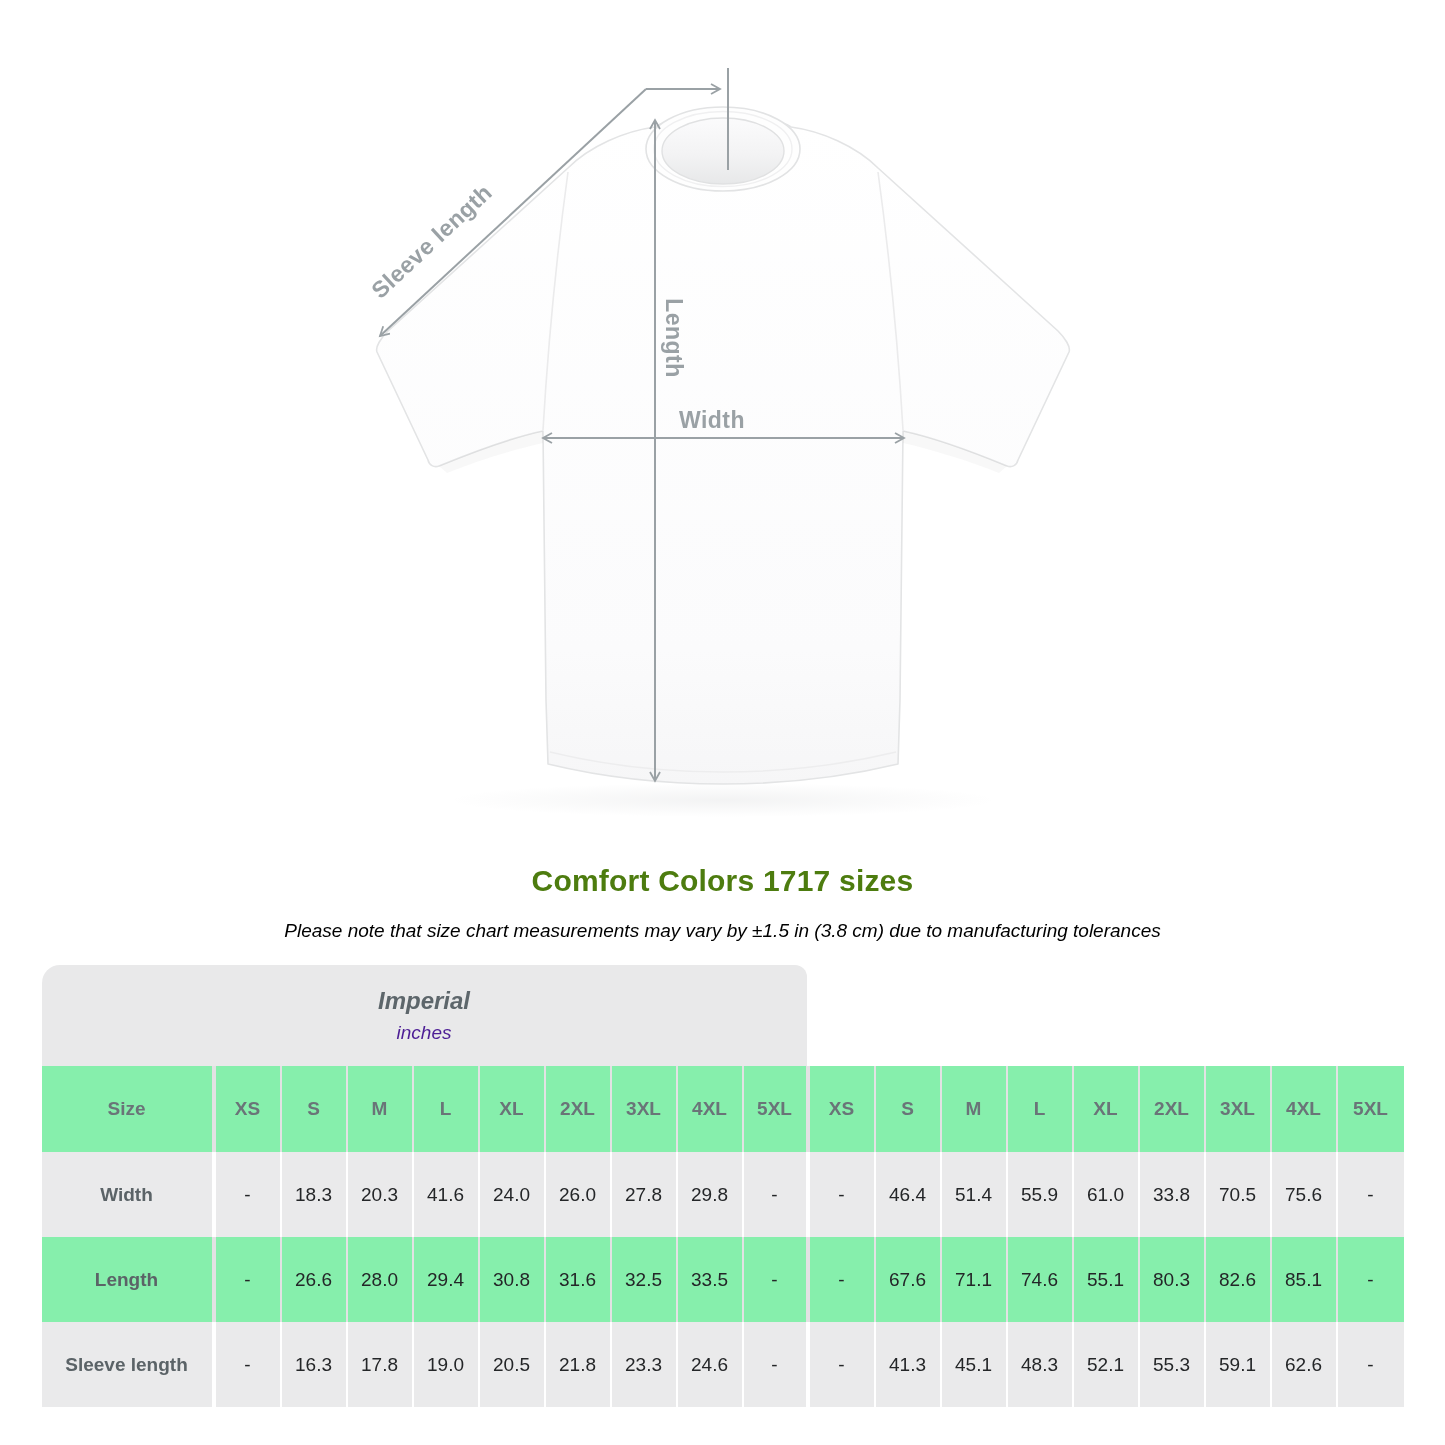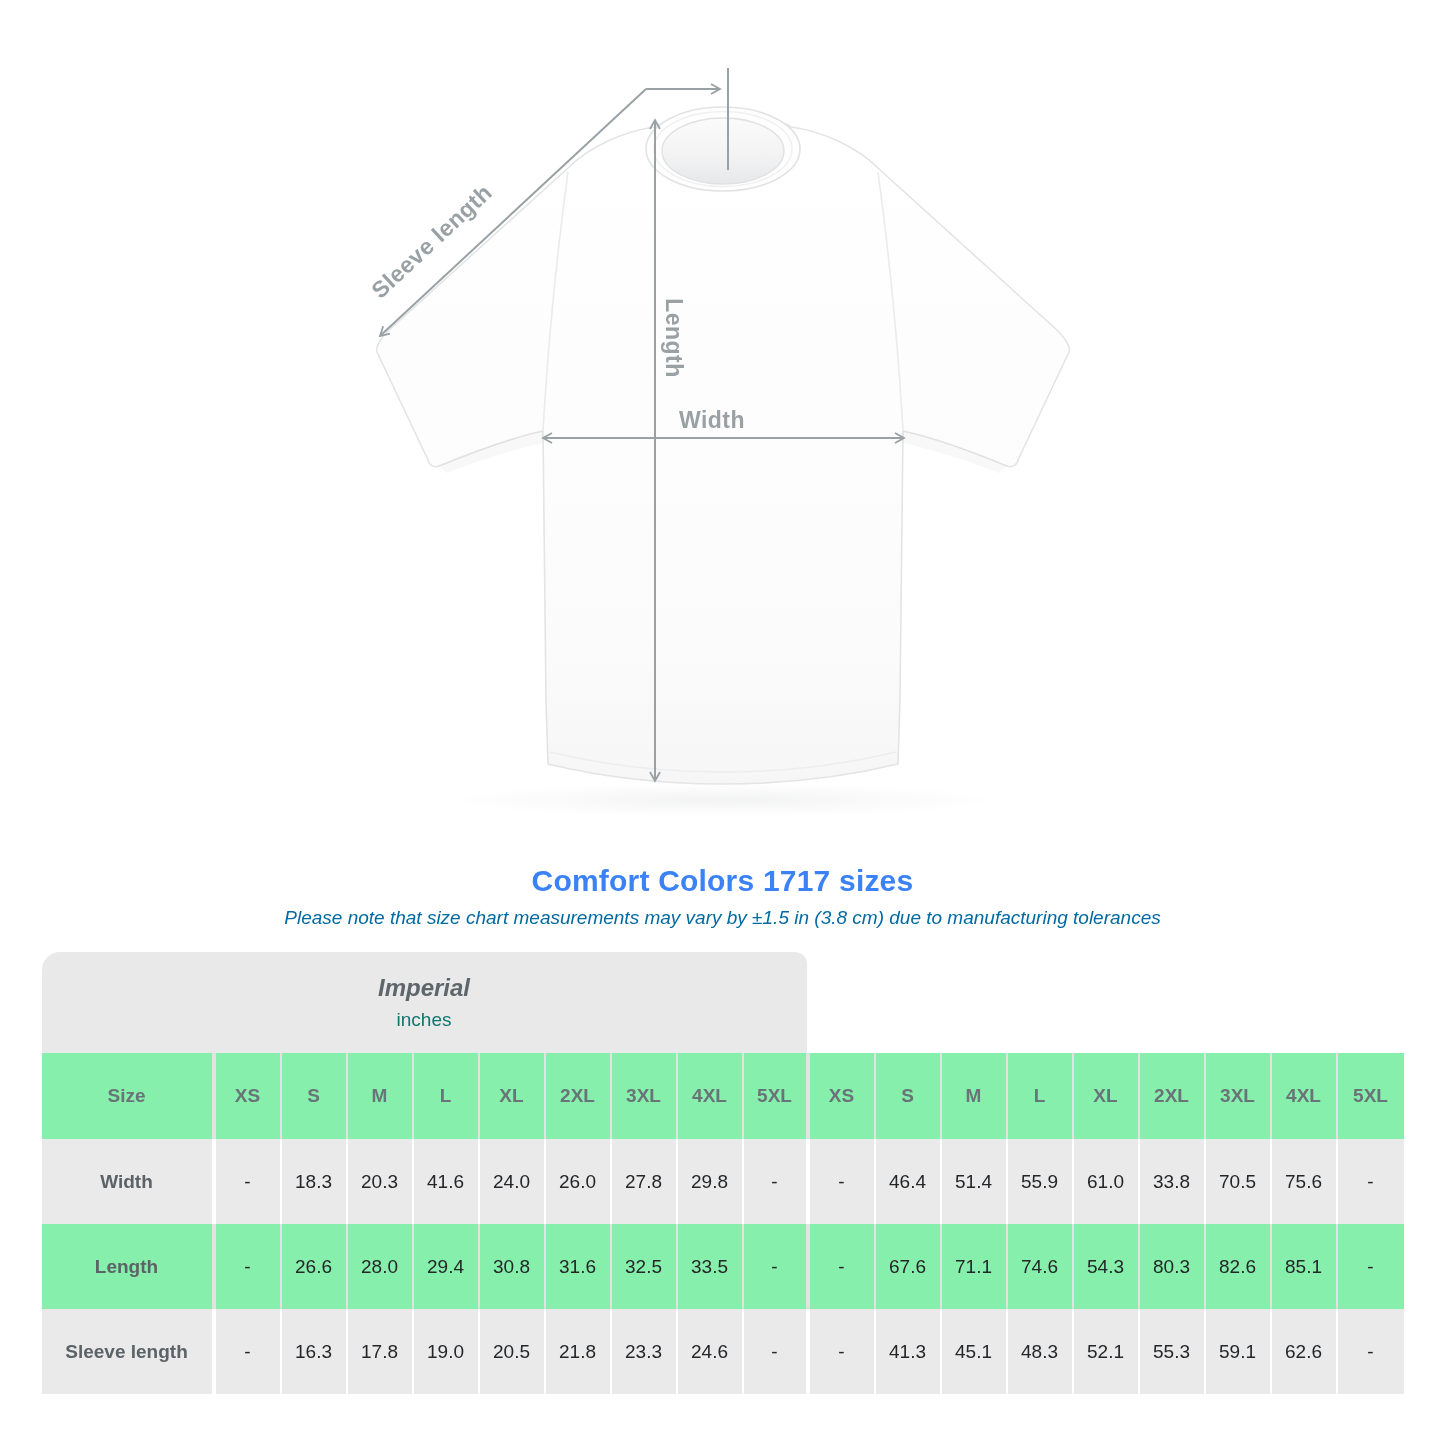--- a/index.html
+++ b/index.html
@@ -6,34 +6,34 @@
   html,body { width:1445px; height:1445px; background:#ffffff; overflow:hidden;
               font-family:"Liberation Sans","DejaVu Sans",sans-serif; }
 
   
   .figure { display:block; width:1445px; height:848px; }
   .mline  { stroke:#9aa1a5; stroke-width:2; fill:none; }
   .mlabel { fill:#9aa1a5; font-weight:bold; font-size:23px; letter-spacing:.5px; }
 
   
   .title { margin-top:16px; text-align:center; font-size:30px; font-weight:bold;
-           color:#3b82f6; letter-spacing:.2px; }
-  .note  { margin-top:9px; text-align:center; font-size:19px; font-style:italic;
-           color:#0369a1; }
+           color:#4d7c0f; letter-spacing:.2px; }
+  .note  { margin-top:22px; text-align:center; font-size:19px; font-style:italic;
+           color:#000000; }
 
   
   .chart { width:1362px; margin:23px auto 0; }
 
   .band { display:grid; grid-template-columns:174px repeat(18,1fr); }
   .tab  { background:#e9e9ea; height:101px; display:flex; flex-direction:column;
           align-items:center; justify-content:center; gap:7px; }
   .tab1 { grid-column:1/11; border-radius:18px 12px 0 0; margin-right:3px; }
   .tab2 { grid-column:11/20; border-radius:12px 18px 0 0; margin-left:3px; }
   .tab .g-label { font-size:24px; font-weight:bold; font-style:italic; color:#5d666b; }
-  .tab .g-sub   { font-size:19px; color:#0f766e; }
+  .tab .g-sub   { font-size:19px; font-style:italic; color:#4c1d95; }
 
   .row { display:grid; grid-template-columns:174px repeat(18,1fr); }
   .row > div { height:85px; display:flex; align-items:center; justify-content:center;
                font-size:19px; color:#242628; border-right:2px solid var(--sep); }
   .row.size > div { height:86px; }
   .row > div:last-child { border-right:none; }
   .row > div:first-child, .row > div.bnd { border-right-width:4px; }
   .row.size, .row.plain { --sep:#e2e2e3; background:#86efac; }
   .row.stripe { --sep:#ffffff; background:#eaeaeb; }
   .row > div:first-child { font-weight:bold; color:#5b6367; }
@@ -180,21 +180,21 @@
     <div>29.4</div>
     <div>30.8</div>
     <div>31.6</div>
     <div>32.5</div>
     <div>33.5</div>
     <div class="bnd">-</div>
     <div>-</div>
     <div>67.6</div>
     <div>71.1</div>
     <div>74.6</div>
-    <div>54.3</div>
+    <div>55.1</div>
     <div>80.3</div>
     <div>82.6</div>
     <div>85.1</div>
     <div>-</div>
   </div>
 
   <div class="row stripe last">
     <div>Sleeve length</div>
     <div>-</div>
     <div>16.3</div>

